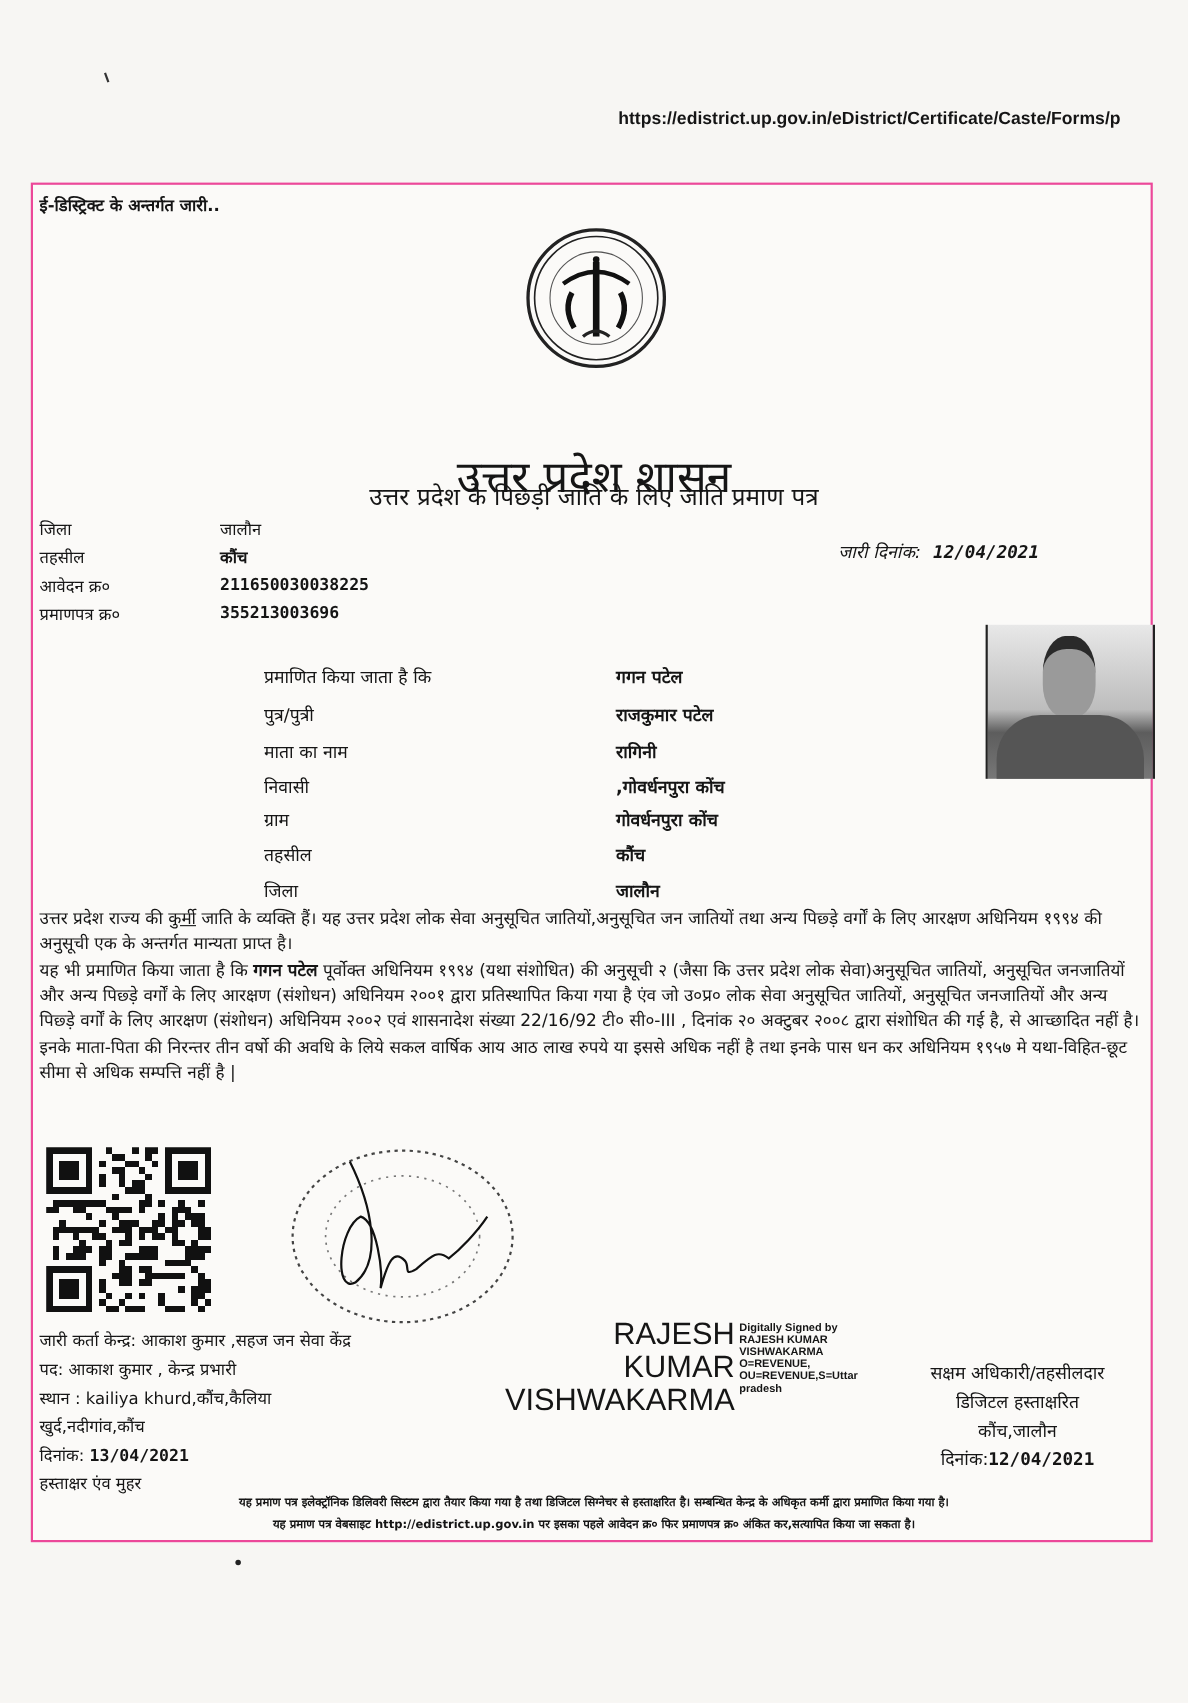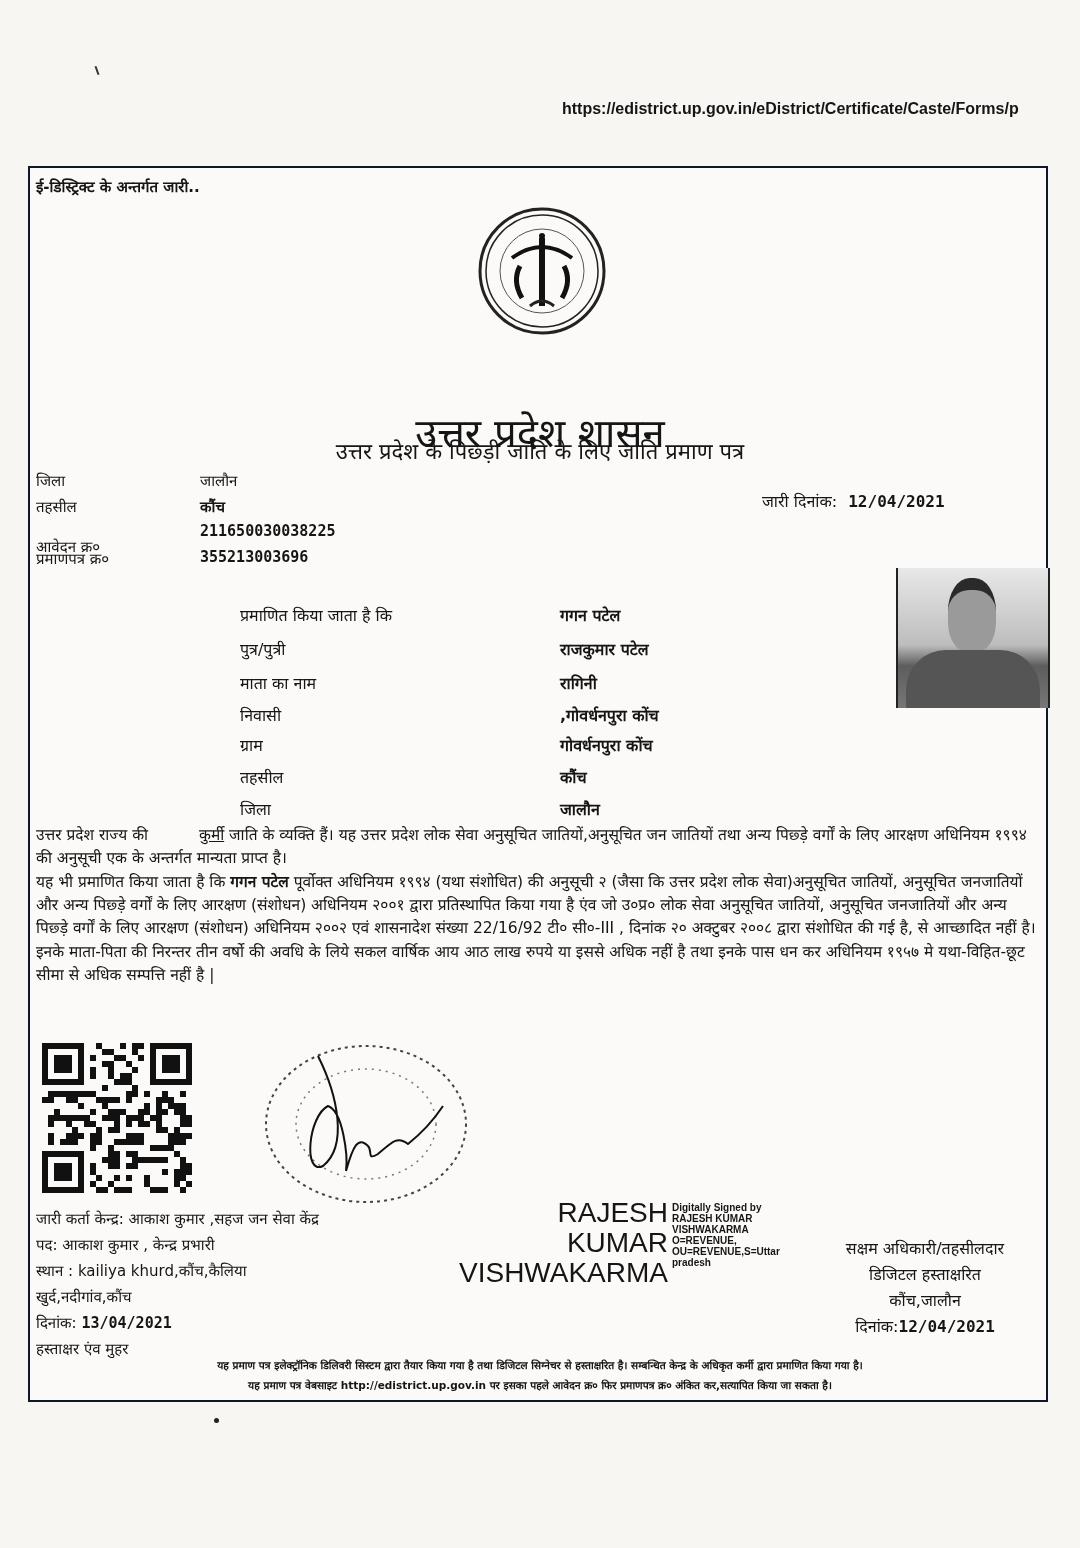--- a/index.html
+++ b/index.html
@@ -6,38 +6,38 @@
   body {
     width: 1080px; height: 1548px; position: relative; overflow: hidden;
     background: #f7f6f3;
     font-family: "DejaVu Sans", sans-serif; color: #151515;
   }
   .url { position: absolute; left: 562px; top: 100px; font-family: Liberation Sans, sans-serif; font-size: 16px; font-weight: bold; white-space: nowrap; }
   .tick { position: absolute; left: 96px; top: 66px; width: 2px; height: 9px; background: #333; transform: rotate(-20deg); }
   .dot { position: absolute; left: 214px; top: 1418px; width: 5px; height: 5px; border-radius: 50%; background: #222; }
   .frame {
     position: absolute; left: 28px; top: 166px; width: 1020px; height: 1236px;
-    border: 2px solid #0f172a; box-sizing: border-box; background: #fbfaf8;
+    border: 2px solid #ec4899; box-sizing: border-box; background: #fbfaf8;
   }
   .abs { position: absolute; white-space: nowrap; }
   .issued { left: 6px; top: 8px; font-size: 15px; font-weight: bold; }
   .emblem { left: 442px; top: 38px; width: 140px; height: 130px; }
   .gov { left: 0; width: 1020px; top: 205px; text-align: center; font-family: "DejaVu Serif", serif; font-size: 40px; margin-top: 31px; }
   .subtitle { left: 0; width: 1020px; top: 267px; text-align: center; font-size: 22px; }
   .meta-label { left: 6px; font-size: 15px; }
   .meta-val { left: 170px; font-size: 15px; font-weight: bold; }
-  .issue-date { left: 732px; top: 322px; font-size: 16px; }
+  .issue-date { left: 732px; top: 322px; font-size: 16px; font-style: italic; }
   .issue-date b { font-family: "DejaVu Sans Mono", monospace; margin-left: 6px; }
   .photo { left: 866px; top: 400px; width: 150px; height: 140px; background: linear-gradient(#e8e8e8 0%, #bdbdbd 55%, #5d5d5d 70%, #777 100%); border-left: 2px solid #222; border-right: 2px solid #222; overflow: hidden; }
   .photo .head { position: absolute; left: 50px; top: 10px; width: 48px; height: 62px; border-radius: 45% 45% 40% 40%; background: #9a9a9a; border-top: 12px solid #2a2a2a; }
   .photo .body { position: absolute; left: 8px; top: 82px; width: 134px; height: 60px; border-radius: 40px 40px 0 0; background: #555; }
   .field-label { left: 210px; font-size: 16px; }
   .field-val { left: 530px; font-size: 16px; font-weight: bold; }
   .para { left: 6px; width: 1005px; font-size: 15.5px; line-height: 23.2px; white-space: normal; }
-  .para u { text-decoration: underline; margin-left: 46px; }
+  .para u { text-decoration: underline; }
   .qr { left: 12px; top: 875px; width: 150px; height: 150px; }
   .seal { left: 218px; top: 868px; width: 225px; height: 170px; }
   .issuer { left: 6px; font-size: 15px; }
   .issuer b { font-family: "DejaVu Sans Mono", monospace; }
   .sig-name { font-family: "Liberation Sans", sans-serif; font-size: 28px; line-height: 30px; text-align: right; }
   .sig-small { font-family: "Liberation Sans", sans-serif; font-size: 10px; font-weight: bold; line-height: 11px; }
   .officer { left: 780px; width: 230px; text-align: center; font-size: 16px; line-height: 26px; }
   .officer b { font-family: "DejaVu Sans Mono", monospace; }
   .footer { left: 0; width: 1020px; text-align: center; font-size: 10.5px; font-weight: bold; }
 </style>
@@ -61,21 +61,21 @@
     <circle cx="70" cy="30" r="3" fill="#111"></circle>
   </svg>
 
   <div class="abs gov">उत्तर प्रदेश शासन</div>
   <div class="abs subtitle">उत्तर प्रदेश के पिछ्ड़ी जाति के लिए जाति प्रमाण पत्र</div>
 
   <div class="abs meta-label" style="top:302px">जिला</div>
   <div class="abs meta-val" style="top:302px;font-weight:normal">जालौन</div>
   <div class="abs meta-label" style="top:328px">तहसील</div>
   <div class="abs meta-val" style="top:328px">कौंच</div>
-  <div class="abs meta-label" style="top:368px">आवेदन क्र०</div>
+  <div class="abs meta-label" style="top:354px">आवेदन क्र०</div>
   <div class="abs meta-val" style="top:354px;font-family:'DejaVu Sans Mono',monospace">211650030038225</div>
   <div class="abs meta-label" style="top:380px">प्रमाणपत्र क्र०</div>
   <div class="abs meta-val" style="top:380px;font-family:'DejaVu Sans Mono',monospace">355213003696</div>
 
   <div class="abs issue-date">
     <span>जारी दिनांक:</span>
     <b>12/04/2021</b>
   </div>
 
   <div class="abs photo">

